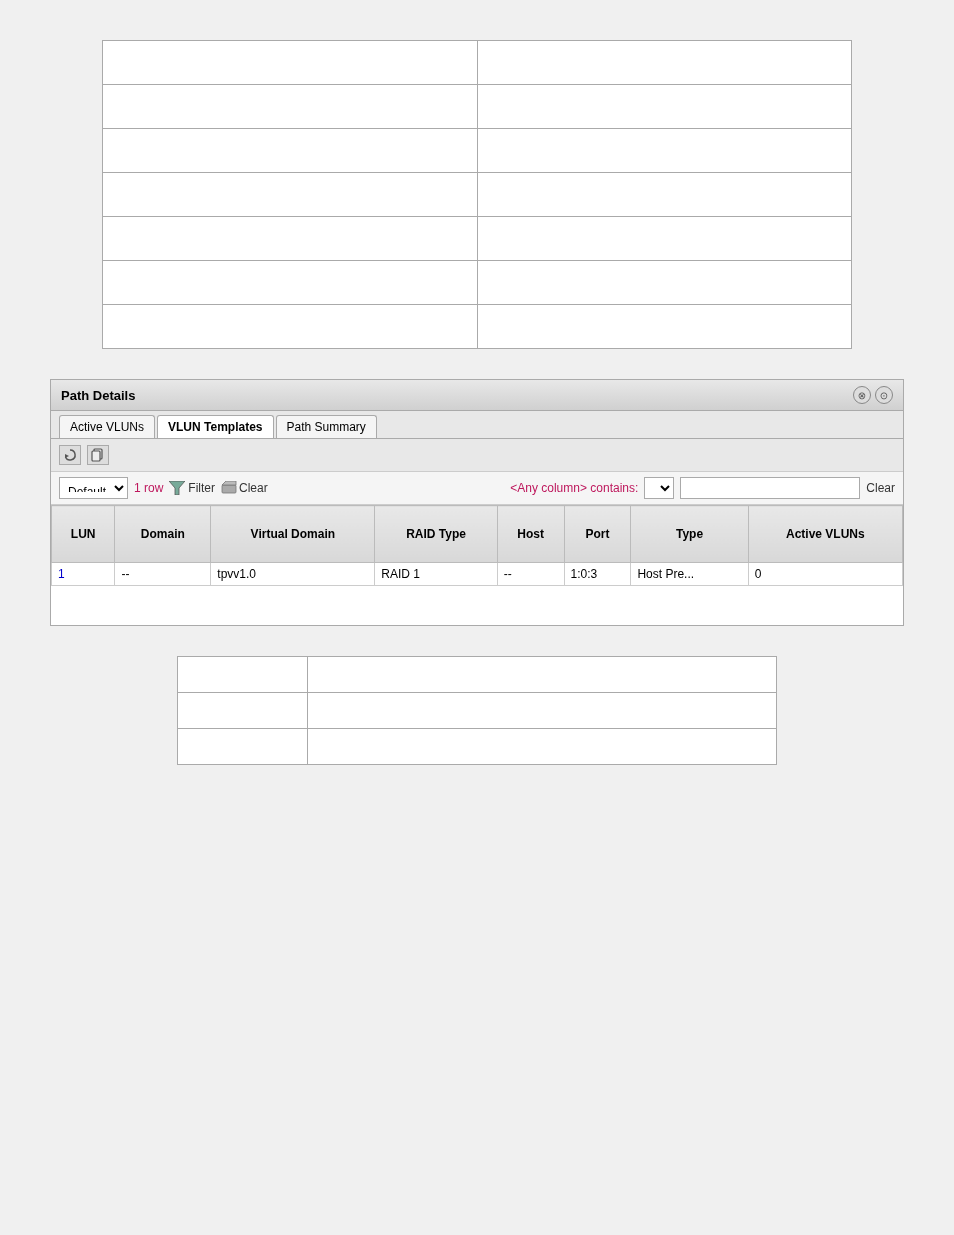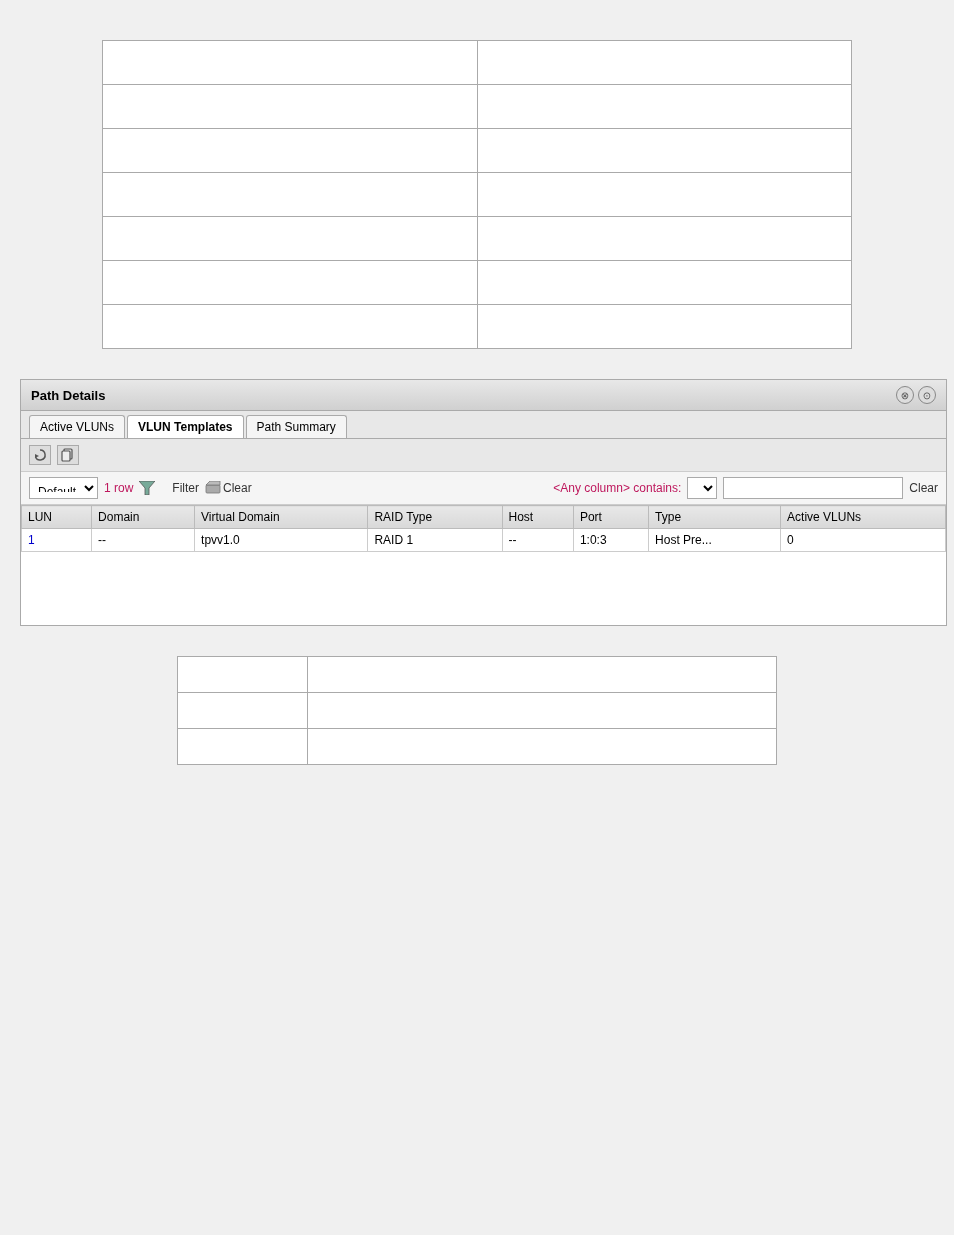--- a/index.html
+++ b/index.html
@@ -22,21 +22,21 @@
     }
     .top-table td {
       border: 1px solid #aaa;
       padding: 14px 10px;
       width: 50%;
       height: 44px;
     }
 
     
     .path-details-panel {
-      width: 927px;
+      width: 854px;
       margin: 0 auto 30px auto;
       border: 1px solid #aaa;
       background: #fff;
     }
     .panel-header {
       background: linear-gradient(to bottom, #e8e8e8, #d0d0d0);
       padding: 6px 10px;
       display: flex;
       align-items: center;
       justify-content: space-between;
@@ -123,21 +123,21 @@
       font-size: 12px;
       height: 22px;
     }
     .filter-label {
       font-size: 12px;
       color: #be185d;
     }
     .filter-icon-btn {
       display: flex;
       align-items: center;
-      gap: 17px;
+      gap: 3px;
       cursor: pointer;
       font-size: 12px;
       color: #333;
     }
     .clear-btn {
       background: none;
       border: none;
       cursor: pointer;
       font-size: 12px;
       color: #333;
@@ -173,23 +173,23 @@
 
     
     .grid-table {
       width: 100%;
       border-collapse: collapse;
       font-size: 12px;
     }
     .grid-table th {
       background: linear-gradient(to bottom, #e8e8e8, #d8d8d8);
       border: 1px solid #bbb;
-      padding: 4px 6px;
-      text-align: left;
-      font-weight: normal;
+      padding: 21px 6px;
+      text-align: center;
+      font-weight: bold;
       white-space: nowrap;
     }
     .grid-table td {
       border: 1px solid #ccc;
       padding: 4px 6px;
       vertical-align: top;
     }
     .grid-table tbody tr:first-child td {
       background: #fff;
     }

